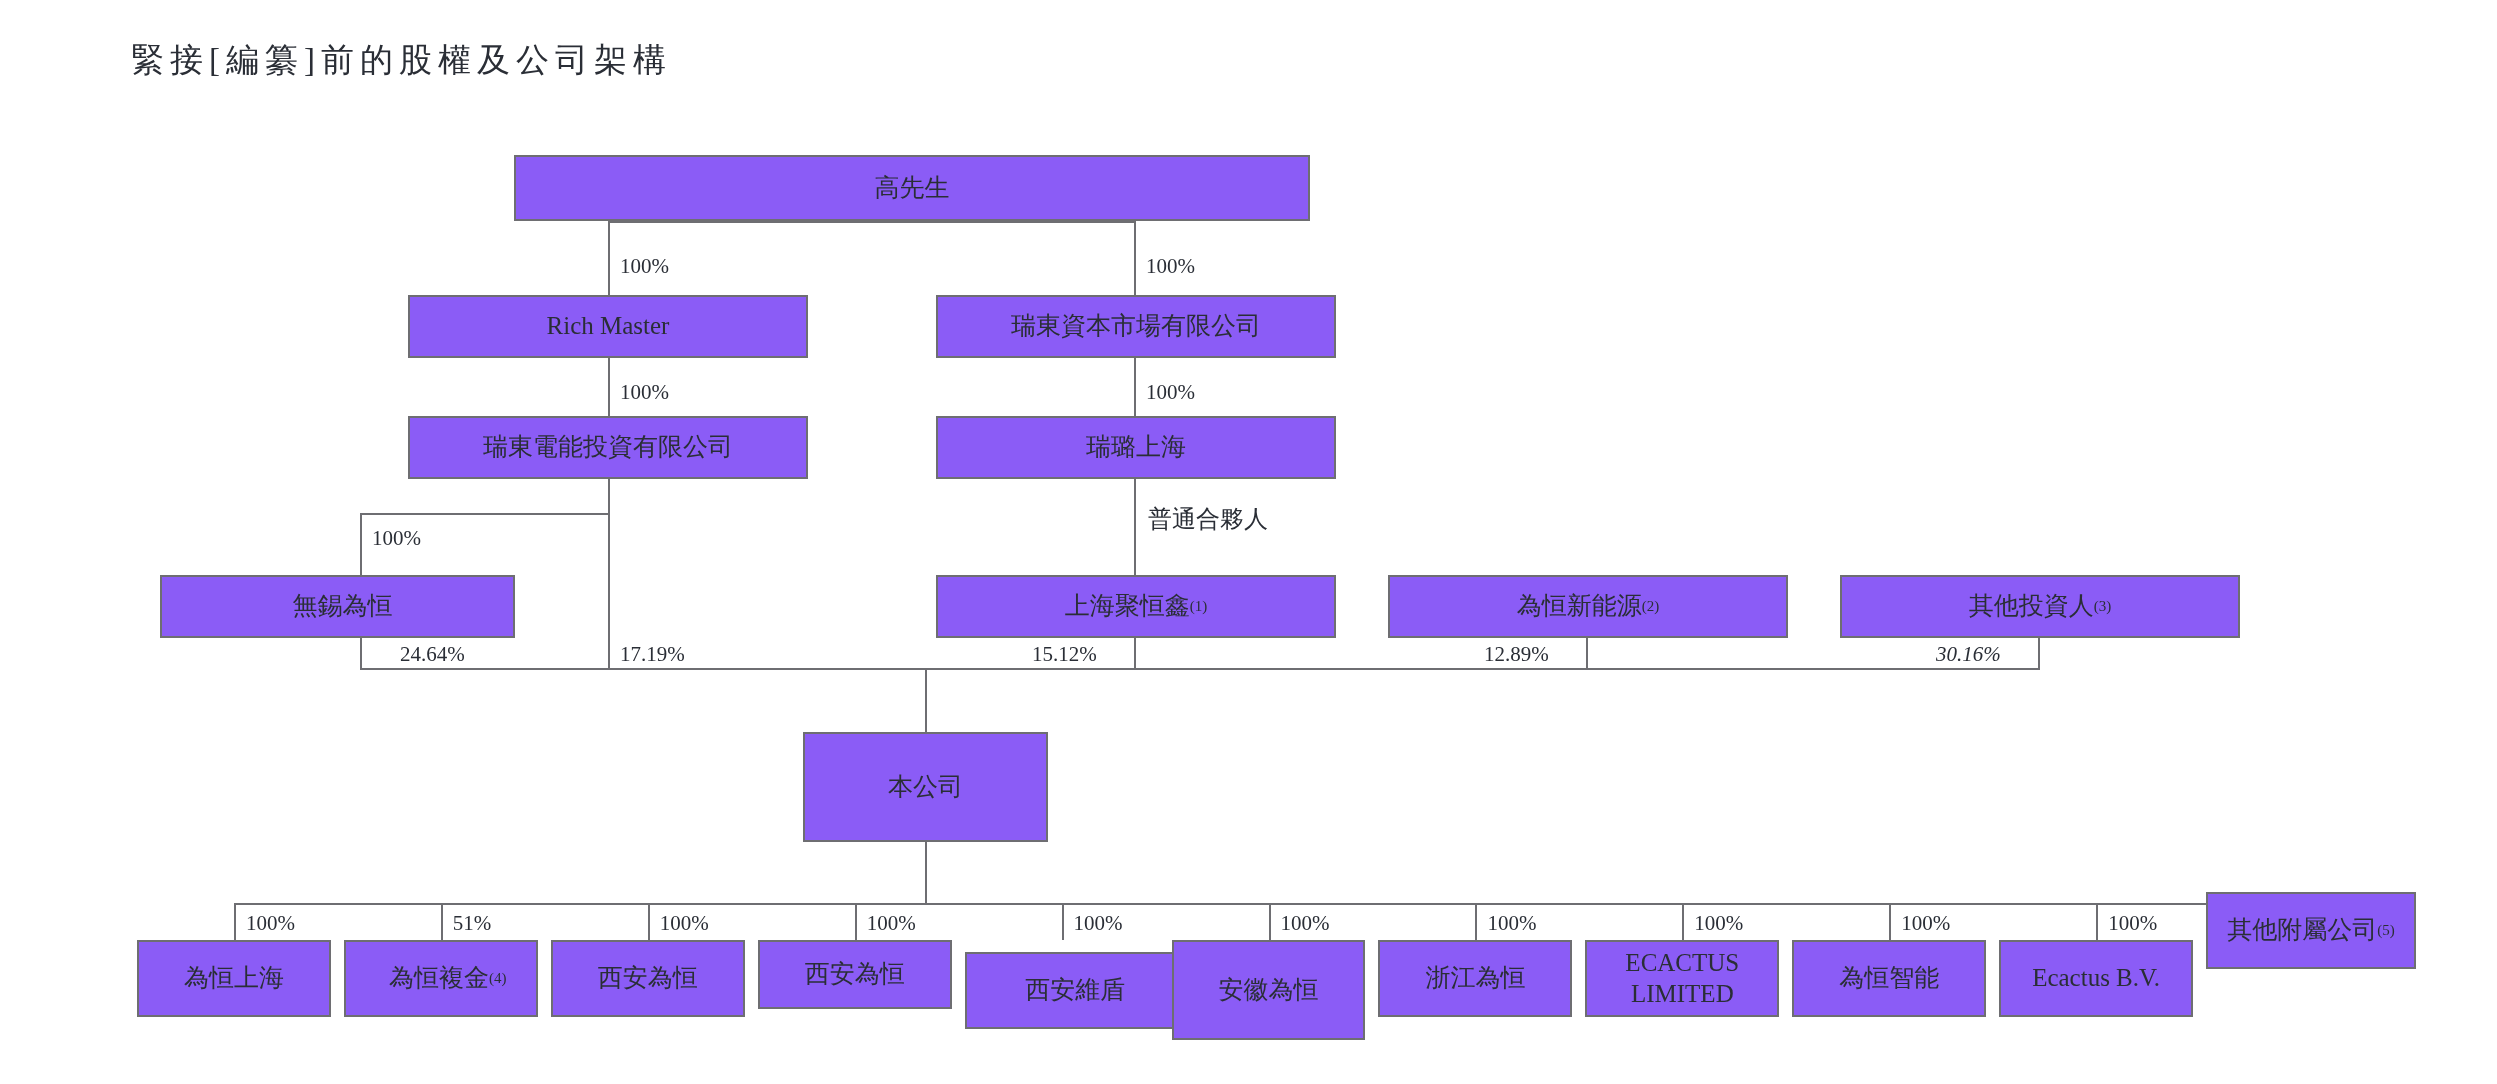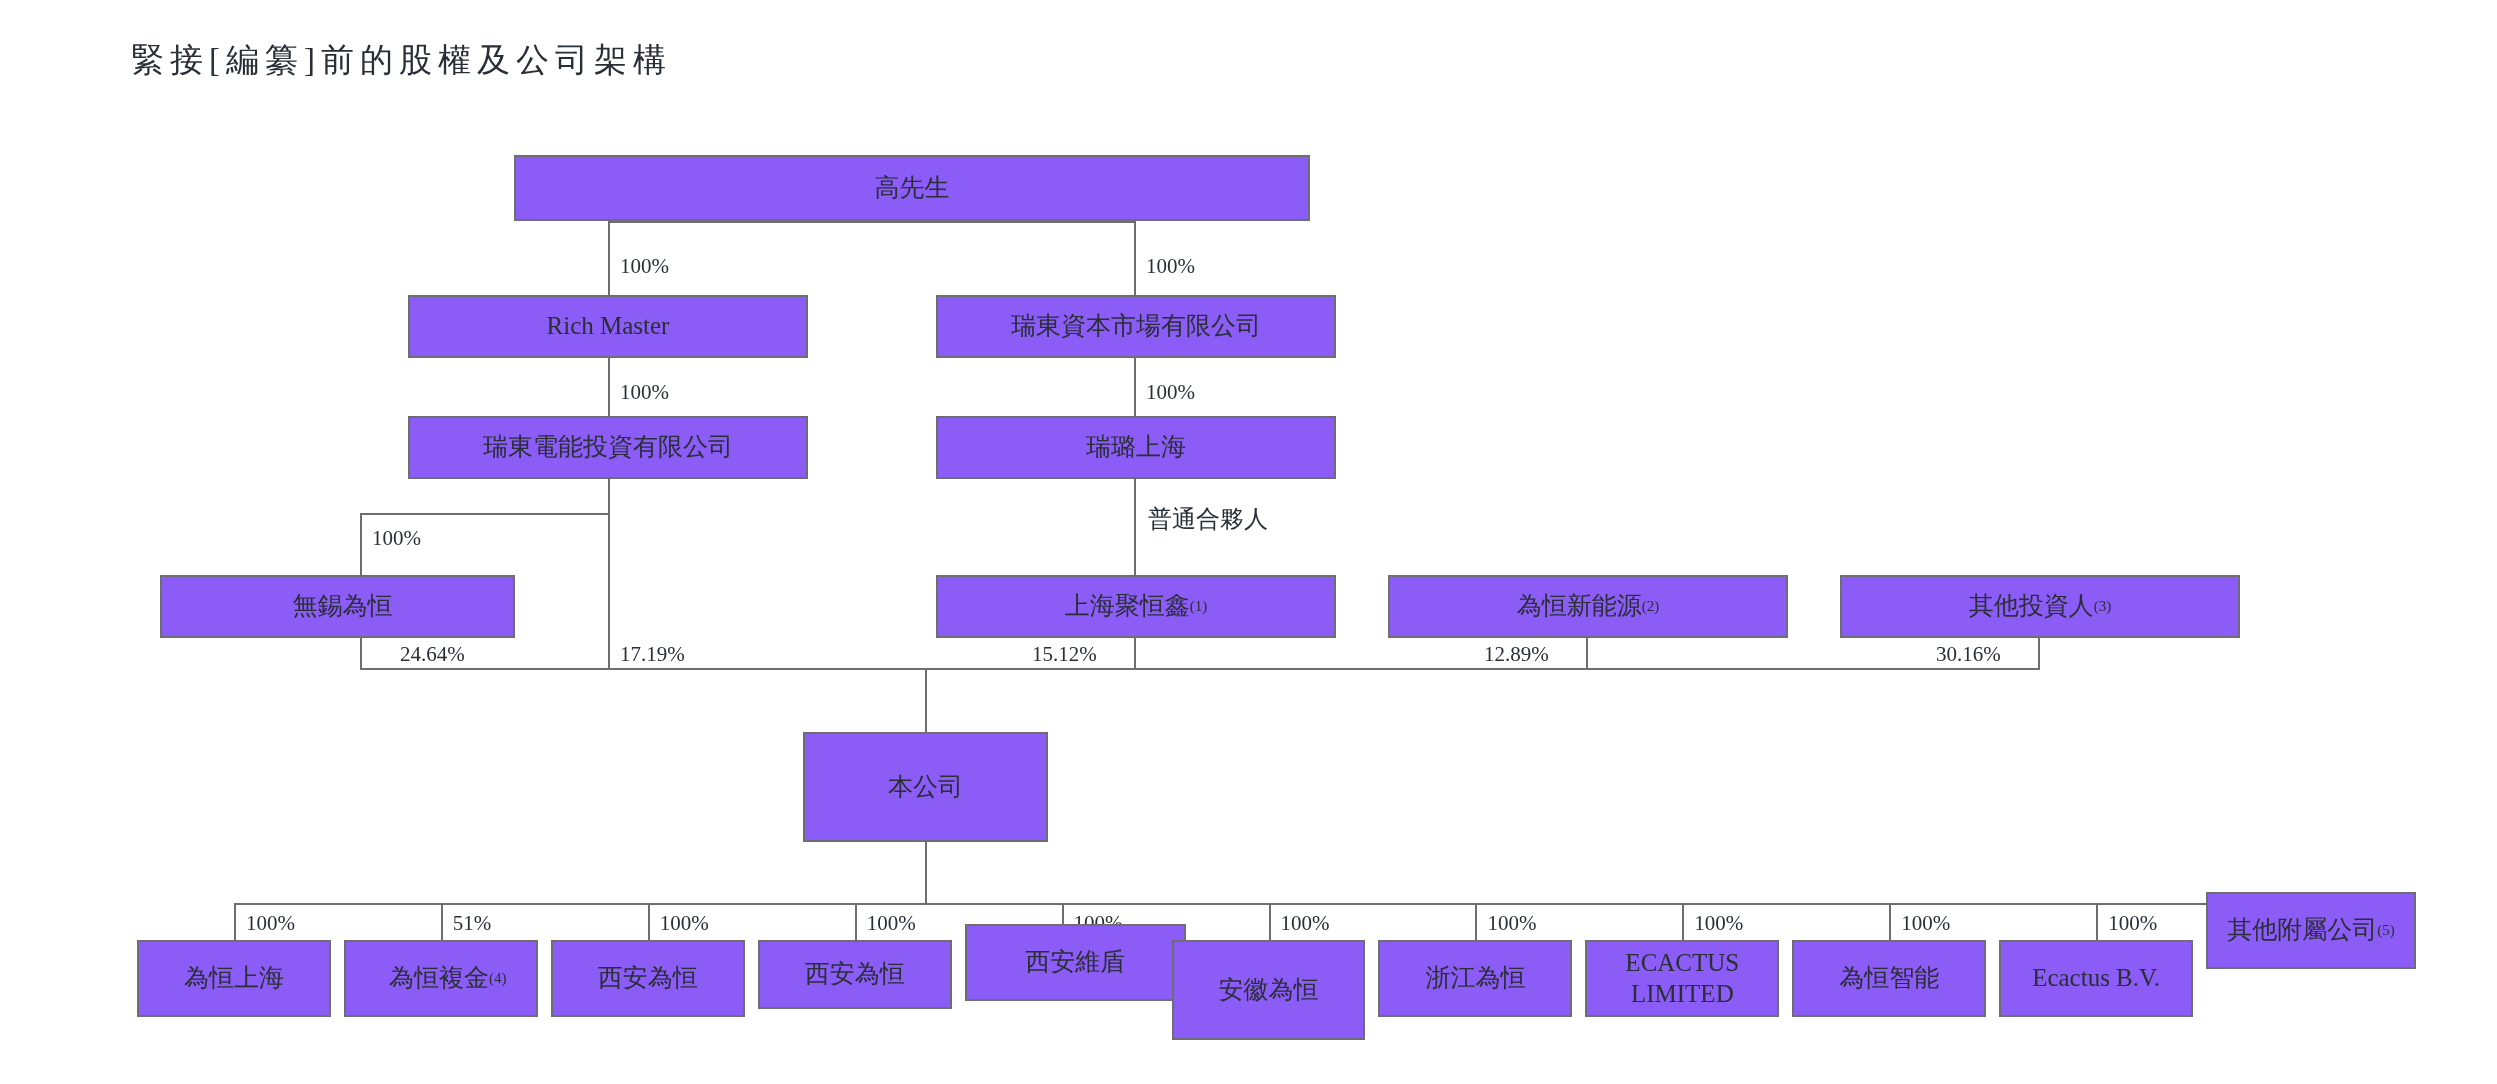--- a/index.html
+++ b/index.html
@@ -124,21 +124,21 @@
 
   <div class="line vline" style="left:360px; top:638px; height:30px;"></div>
   <div class="line vline" style="left:1134px; top:638px; height:30px;"></div>
   <div class="line vline" style="left:1586px; top:638px; height:30px;"></div>
   <div class="line vline" style="left:2038px; top:638px; height:30px;"></div>
 
   <div class="pct" style="left:400px; top:642px;">24.64%</div>
   <div class="pct" style="left:620px; top:642px;">17.19%</div>
   <div class="pct" style="left:1032px; top:642px;">15.12%</div>
   <div class="pct" style="left:1484px; top:642px;">12.89%</div>
-  <div class="pct" style="left:1936px; top:642px;">30.16%</div>
+  <div class="pct" style="left:1936px; top:642px;font-style:italic;">30.16%</div>
 
   <div class="line hline" style="left:360px; top:668px; width:1680px; height:2px;"></div>
   <div class="line vline" style="left:925px; top:668px; height:64px;"></div>
 
   <div class="node" style="left:803px; top:732px; width:245px; height:110px;">
     <span>本公司</span>
   </div>
 
   <div class="line vline" style="left:925px; top:842px; height:61px;"></div>
 
@@ -159,21 +159,21 @@
       <div class="node" style="left: 550.818px; top: 940px; width: 193.909px; height: 77px;">
         <span>西安為恒</span>
       </div>
       <div class="line vline" style="left: 647.773px; top: 903px; height: 37px;"></div>
       <div class="pct" style="left: 659.773px; top: 911px;">100%</div>
       <div class="node" style="left: 757.727px; top: 940px; width: 193.909px; height: 69px;">
         <span>西安為恒</span>
       </div>
       <div class="line vline" style="left: 854.682px; top: 903px; height: 37px;"></div>
       <div class="pct" style="left: 866.682px; top: 911px;">100%</div>
-      <div class="node" style="left: 964.636px; top: 924px; width: 221px; height: 77px;">
+      <div class="node" style="left: 964.636px; top: 952px; width: 221px; height: 77px;">
         <span>西安維盾</span>
       </div>
       <div class="line vline" style="left: 1061.59px; top: 903px; height: 37px;"></div>
       <div class="pct" style="left: 1073.59px; top: 911px;">100%</div>
       <div class="node" style="left: 1171.55px; top: 940px; width: 193.909px; height: 100px;">
         <span>安徽為恒</span>
       </div>
       <div class="line vline" style="left: 1268.5px; top: 903px; height: 37px;"></div>
       <div class="pct" style="left: 1280.5px; top: 911px;">100%</div>
       <div class="node" style="left: 1378.45px; top: 940px; width: 193.909px; height: 77px;">

